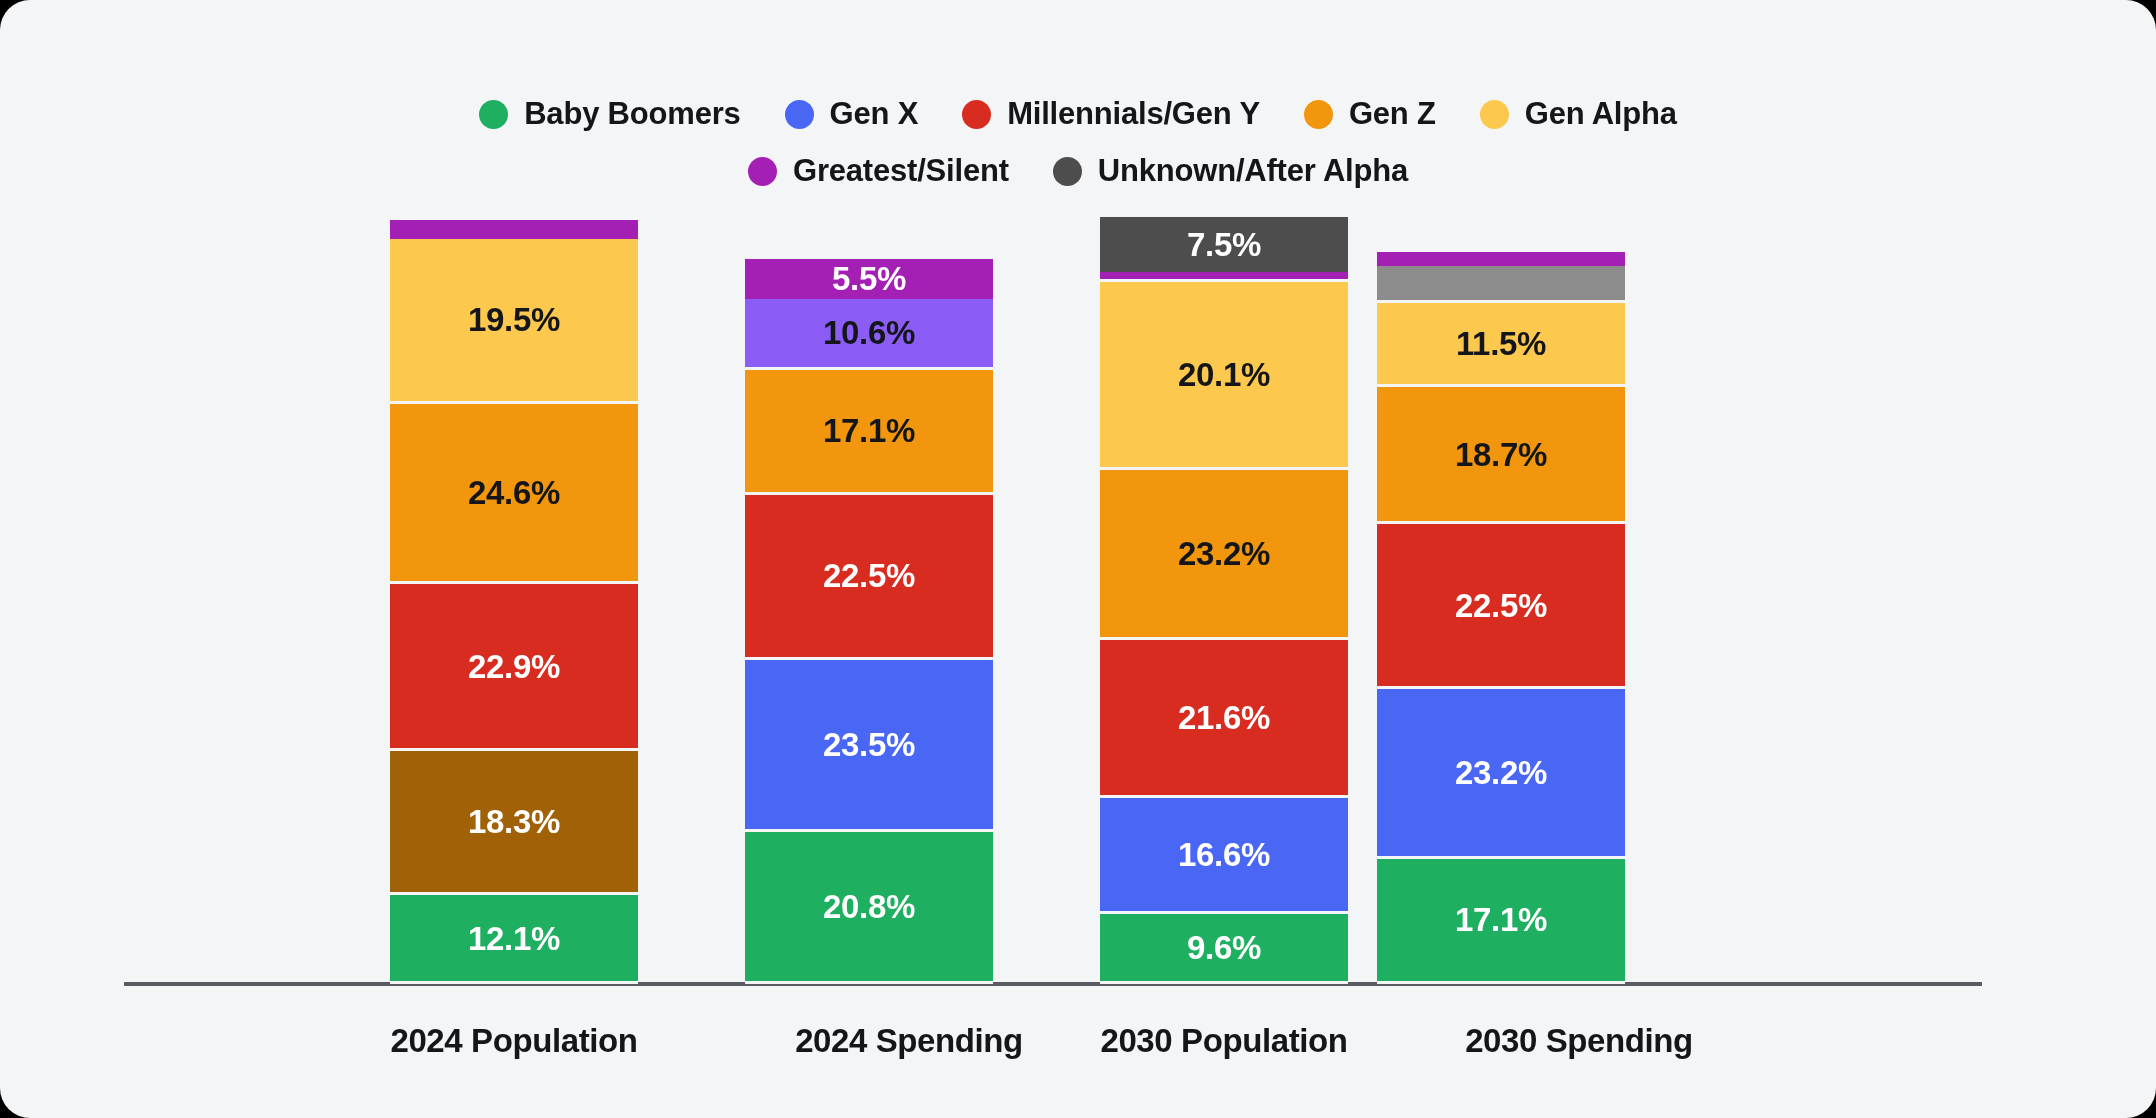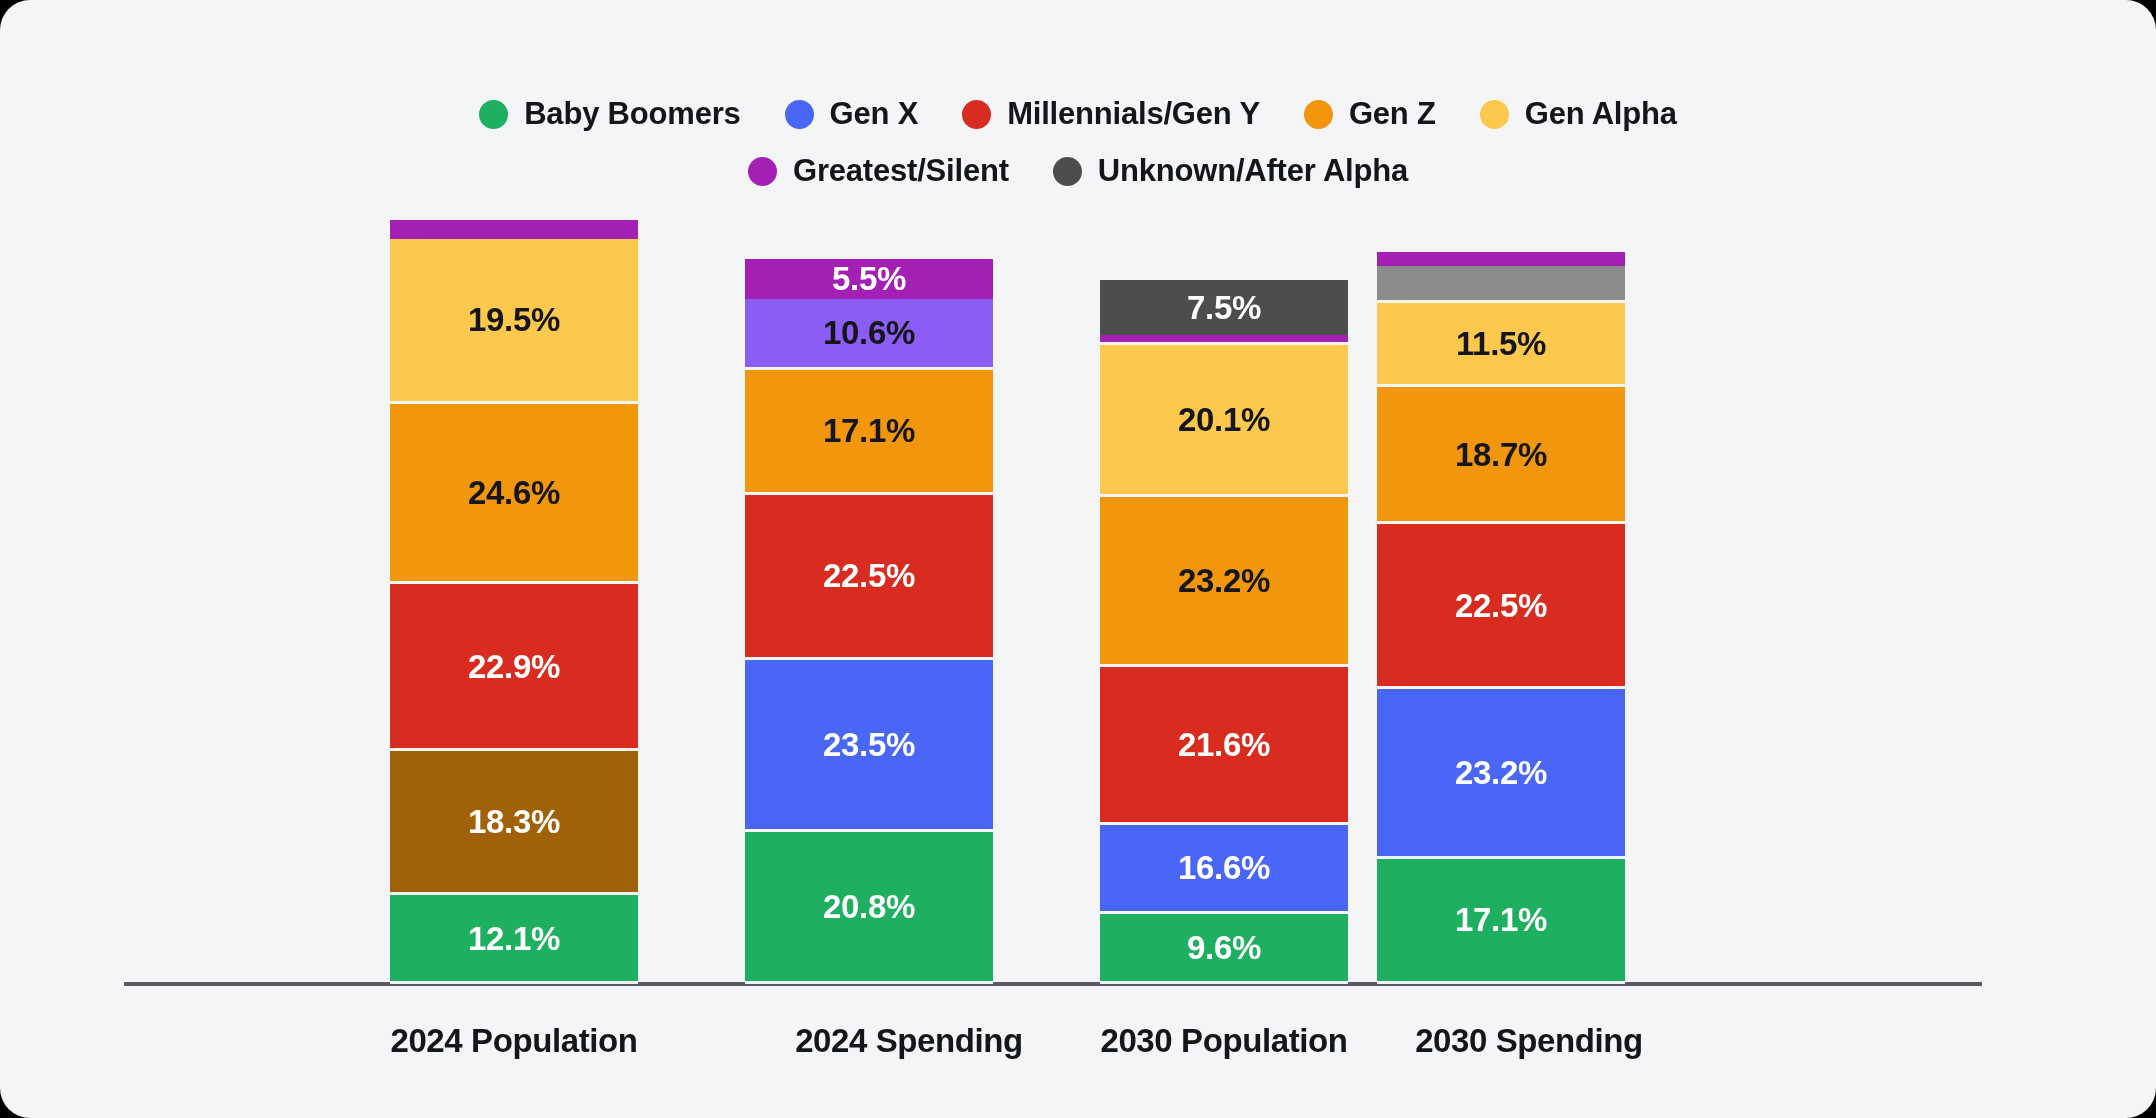--- a/index.html
+++ b/index.html
@@ -194,30 +194,30 @@
           <div class="seg" style="height: 152.256px; background: rgb(30, 175, 96);">
             <span class="seg-label" style="color: rgb(255, 255, 255);">20.8%</span>
           </div>
         </div>
         <div class="cat-label" style="left: 764px;">2024 Spending</div>
         <div class="bar" style="left: 1100px; width: 248px;">
           <div class="seg" style="height: 54.9px; background: rgb(77, 77, 77);">
             <span class="seg-label" style="color: rgb(255, 255, 255);">7.5%</span>
           </div>
           <div class="seg" style="height: 10.248px; background: rgb(164, 32, 181);"></div>
-          <div class="seg" style="height: 152px; background: rgb(252, 200, 77); align-items: center;">
+          <div class="seg" style="height: 188px; background: rgb(252, 200, 77); align-items: center;">
             <span class="seg-label" style="color: rgb(20, 22, 26);">20.1%</span>
           </div>
           <div class="seg" style="height: 169.824px; background: rgb(242, 150, 13);">
             <span class="seg-label" style="color: rgb(20, 22, 26);">23.2%</span>
           </div>
           <div class="seg" style="height: 158.112px; background: rgb(217, 44, 33);">
             <span class="seg-label" style="color: rgb(255, 255, 255);">21.6%</span>
           </div>
-          <div class="seg" style="height: 89px; background: rgb(74, 102, 245);">
+          <div class="seg" style="height: 116px; background: rgb(74, 102, 245);">
             <span class="seg-label" style="color: rgb(255, 255, 255);">16.6%</span>
           </div>
           <div class="seg" style="height: 70.272px; background: rgb(30, 175, 96);">
             <span class="seg-label" style="color: rgb(255, 255, 255);">9.6%</span>
           </div>
         </div>
         <div class="cat-label" style="left: 1079px;">2030 Population</div>
         <div class="bar" style="left: 1377px; width: 248px;">
           <div class="seg" style="height: 13.908px; background: rgb(164, 32, 181);"></div>
           <div class="seg" style="height: 37.332px; background: rgb(140, 140, 140);"></div>
@@ -230,17 +230,17 @@
           <div class="seg" style="height: 164.7px; background: rgb(217, 44, 33);">
             <span class="seg-label" style="color: rgb(255, 255, 255);">22.5%</span>
           </div>
           <div class="seg" style="height: 169.824px; background: rgb(74, 102, 245);">
             <span class="seg-label" style="color: rgb(255, 255, 255);">23.2%</span>
           </div>
           <div class="seg" style="height: 125.172px; background: rgb(30, 175, 96);">
             <span class="seg-label" style="color: rgb(255, 255, 255);">17.1%</span>
           </div>
         </div>
-        <div class="cat-label" style="left: 1384px;">2030 Spending</div>
+        <div class="cat-label" style="left: 1434px;">2030 Spending</div>
       </div>
   </div>
 
 </div>
 
 </body></html>

